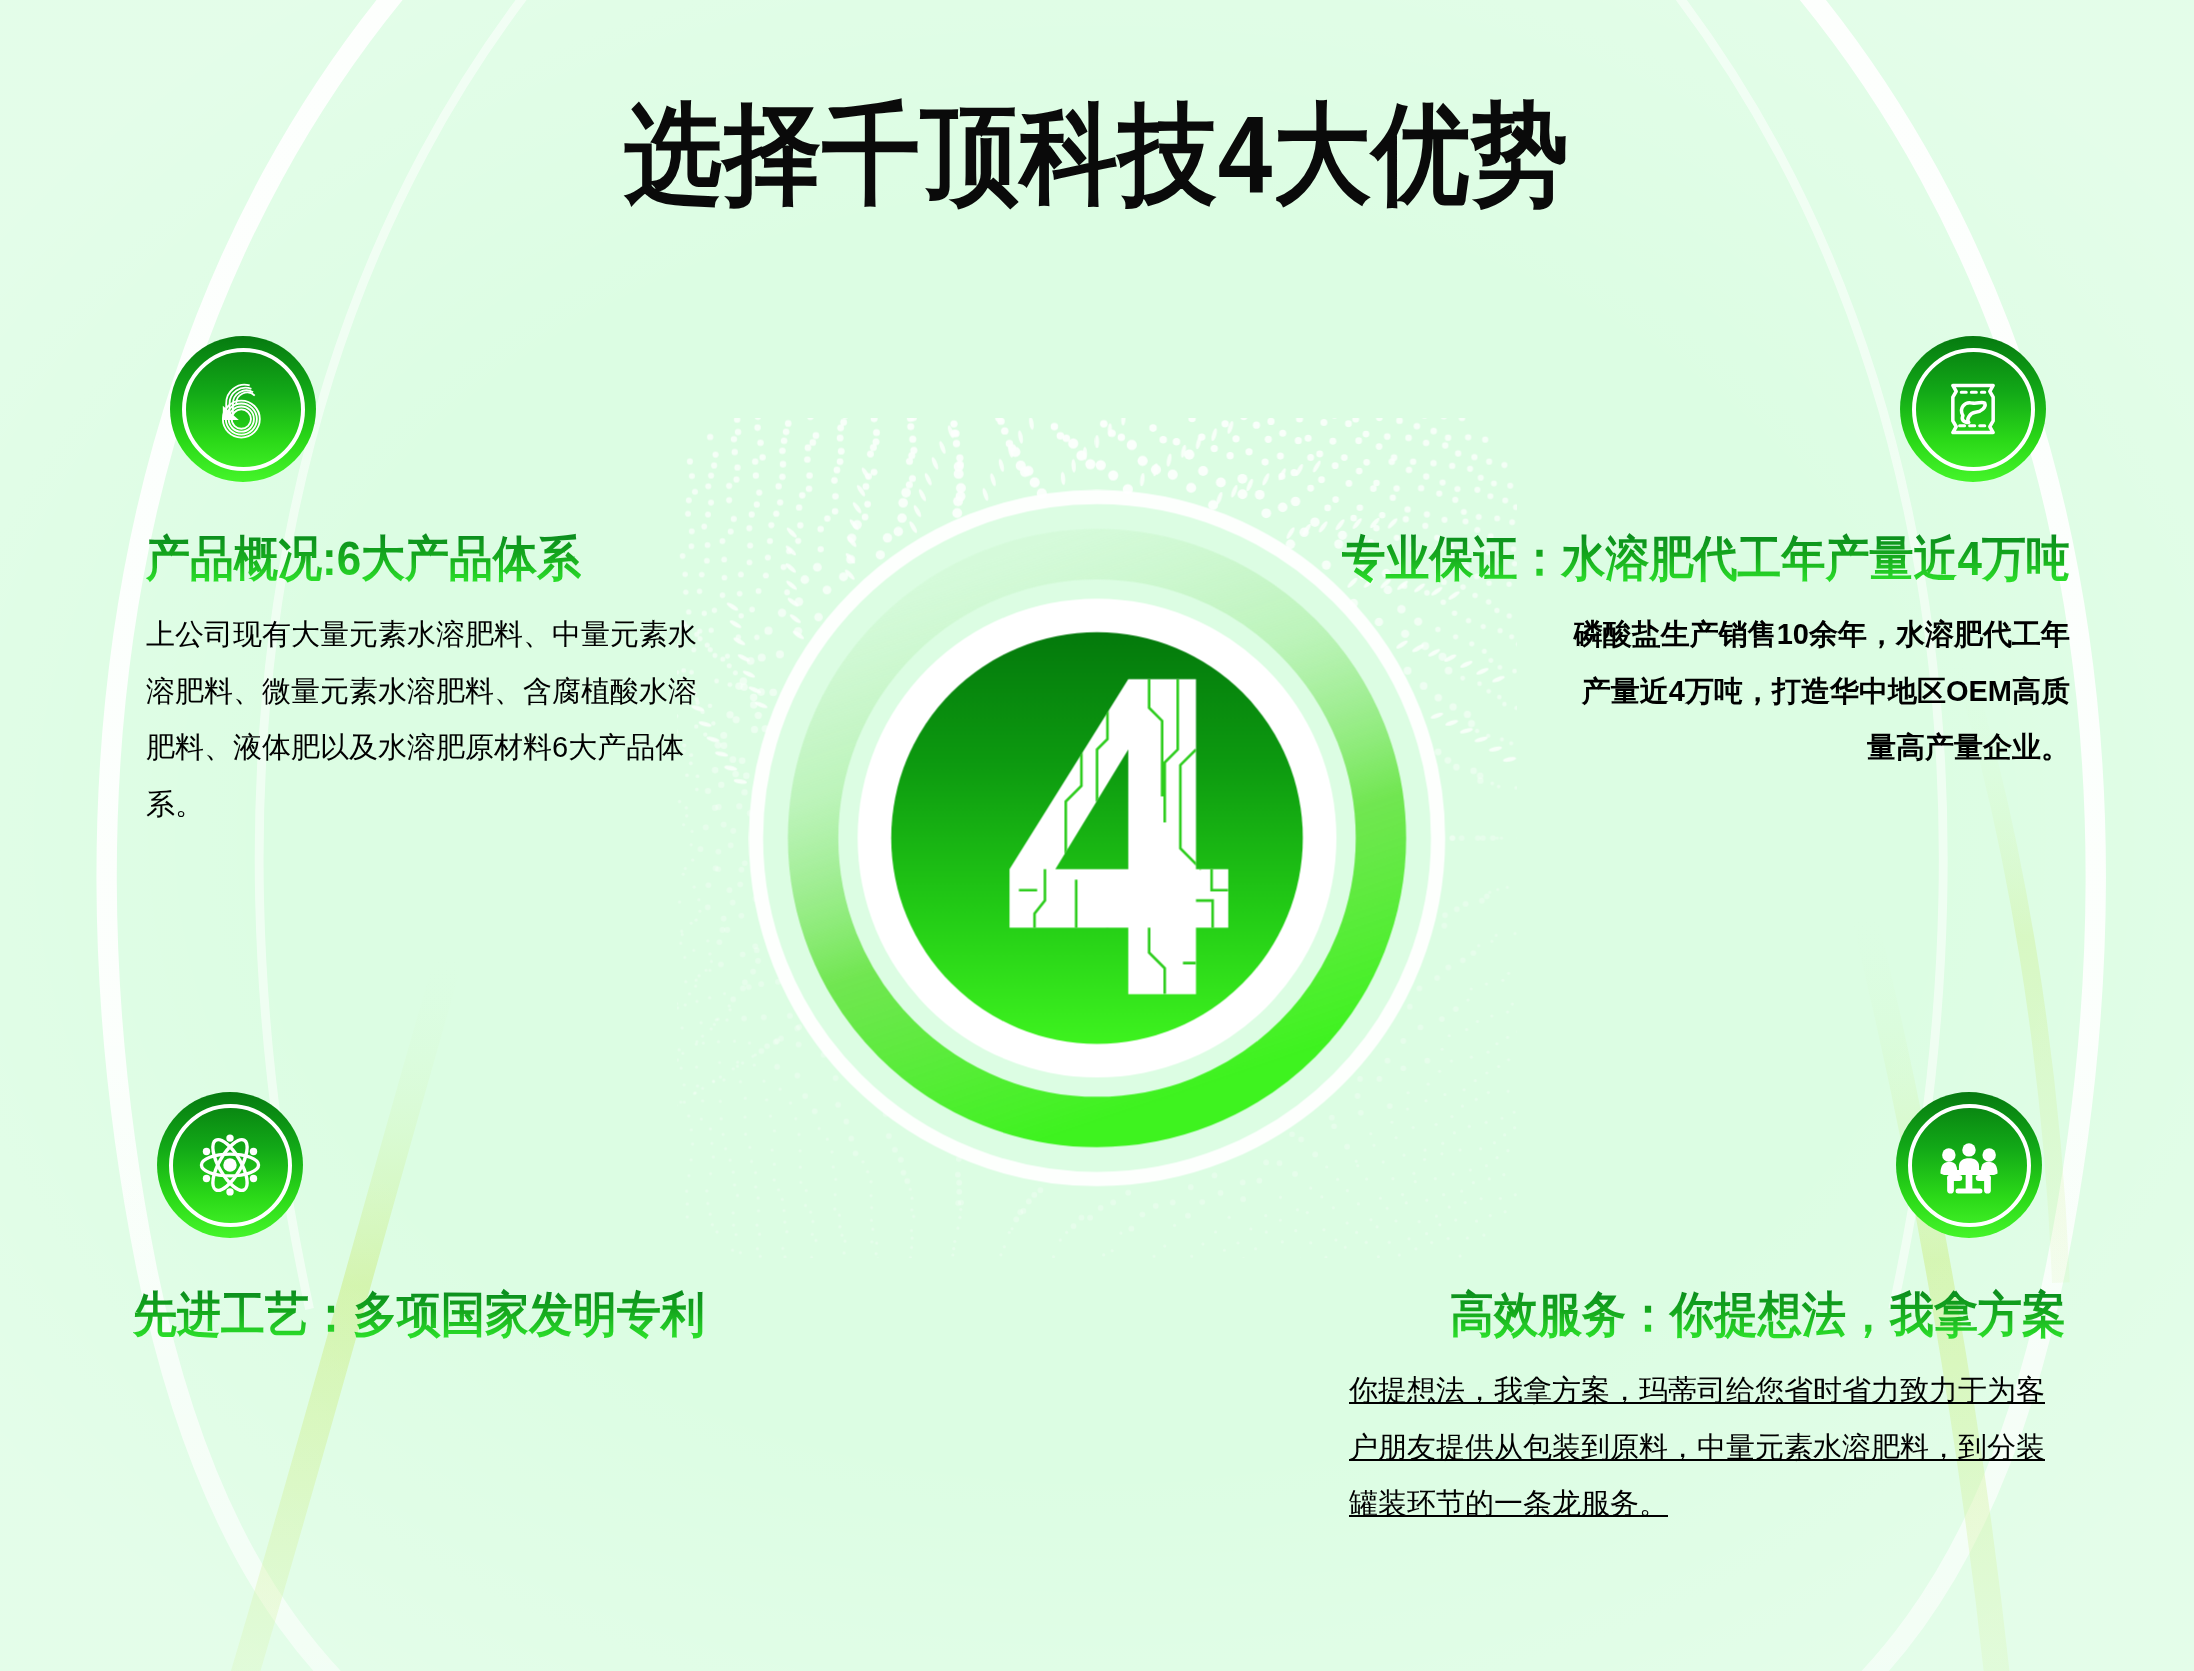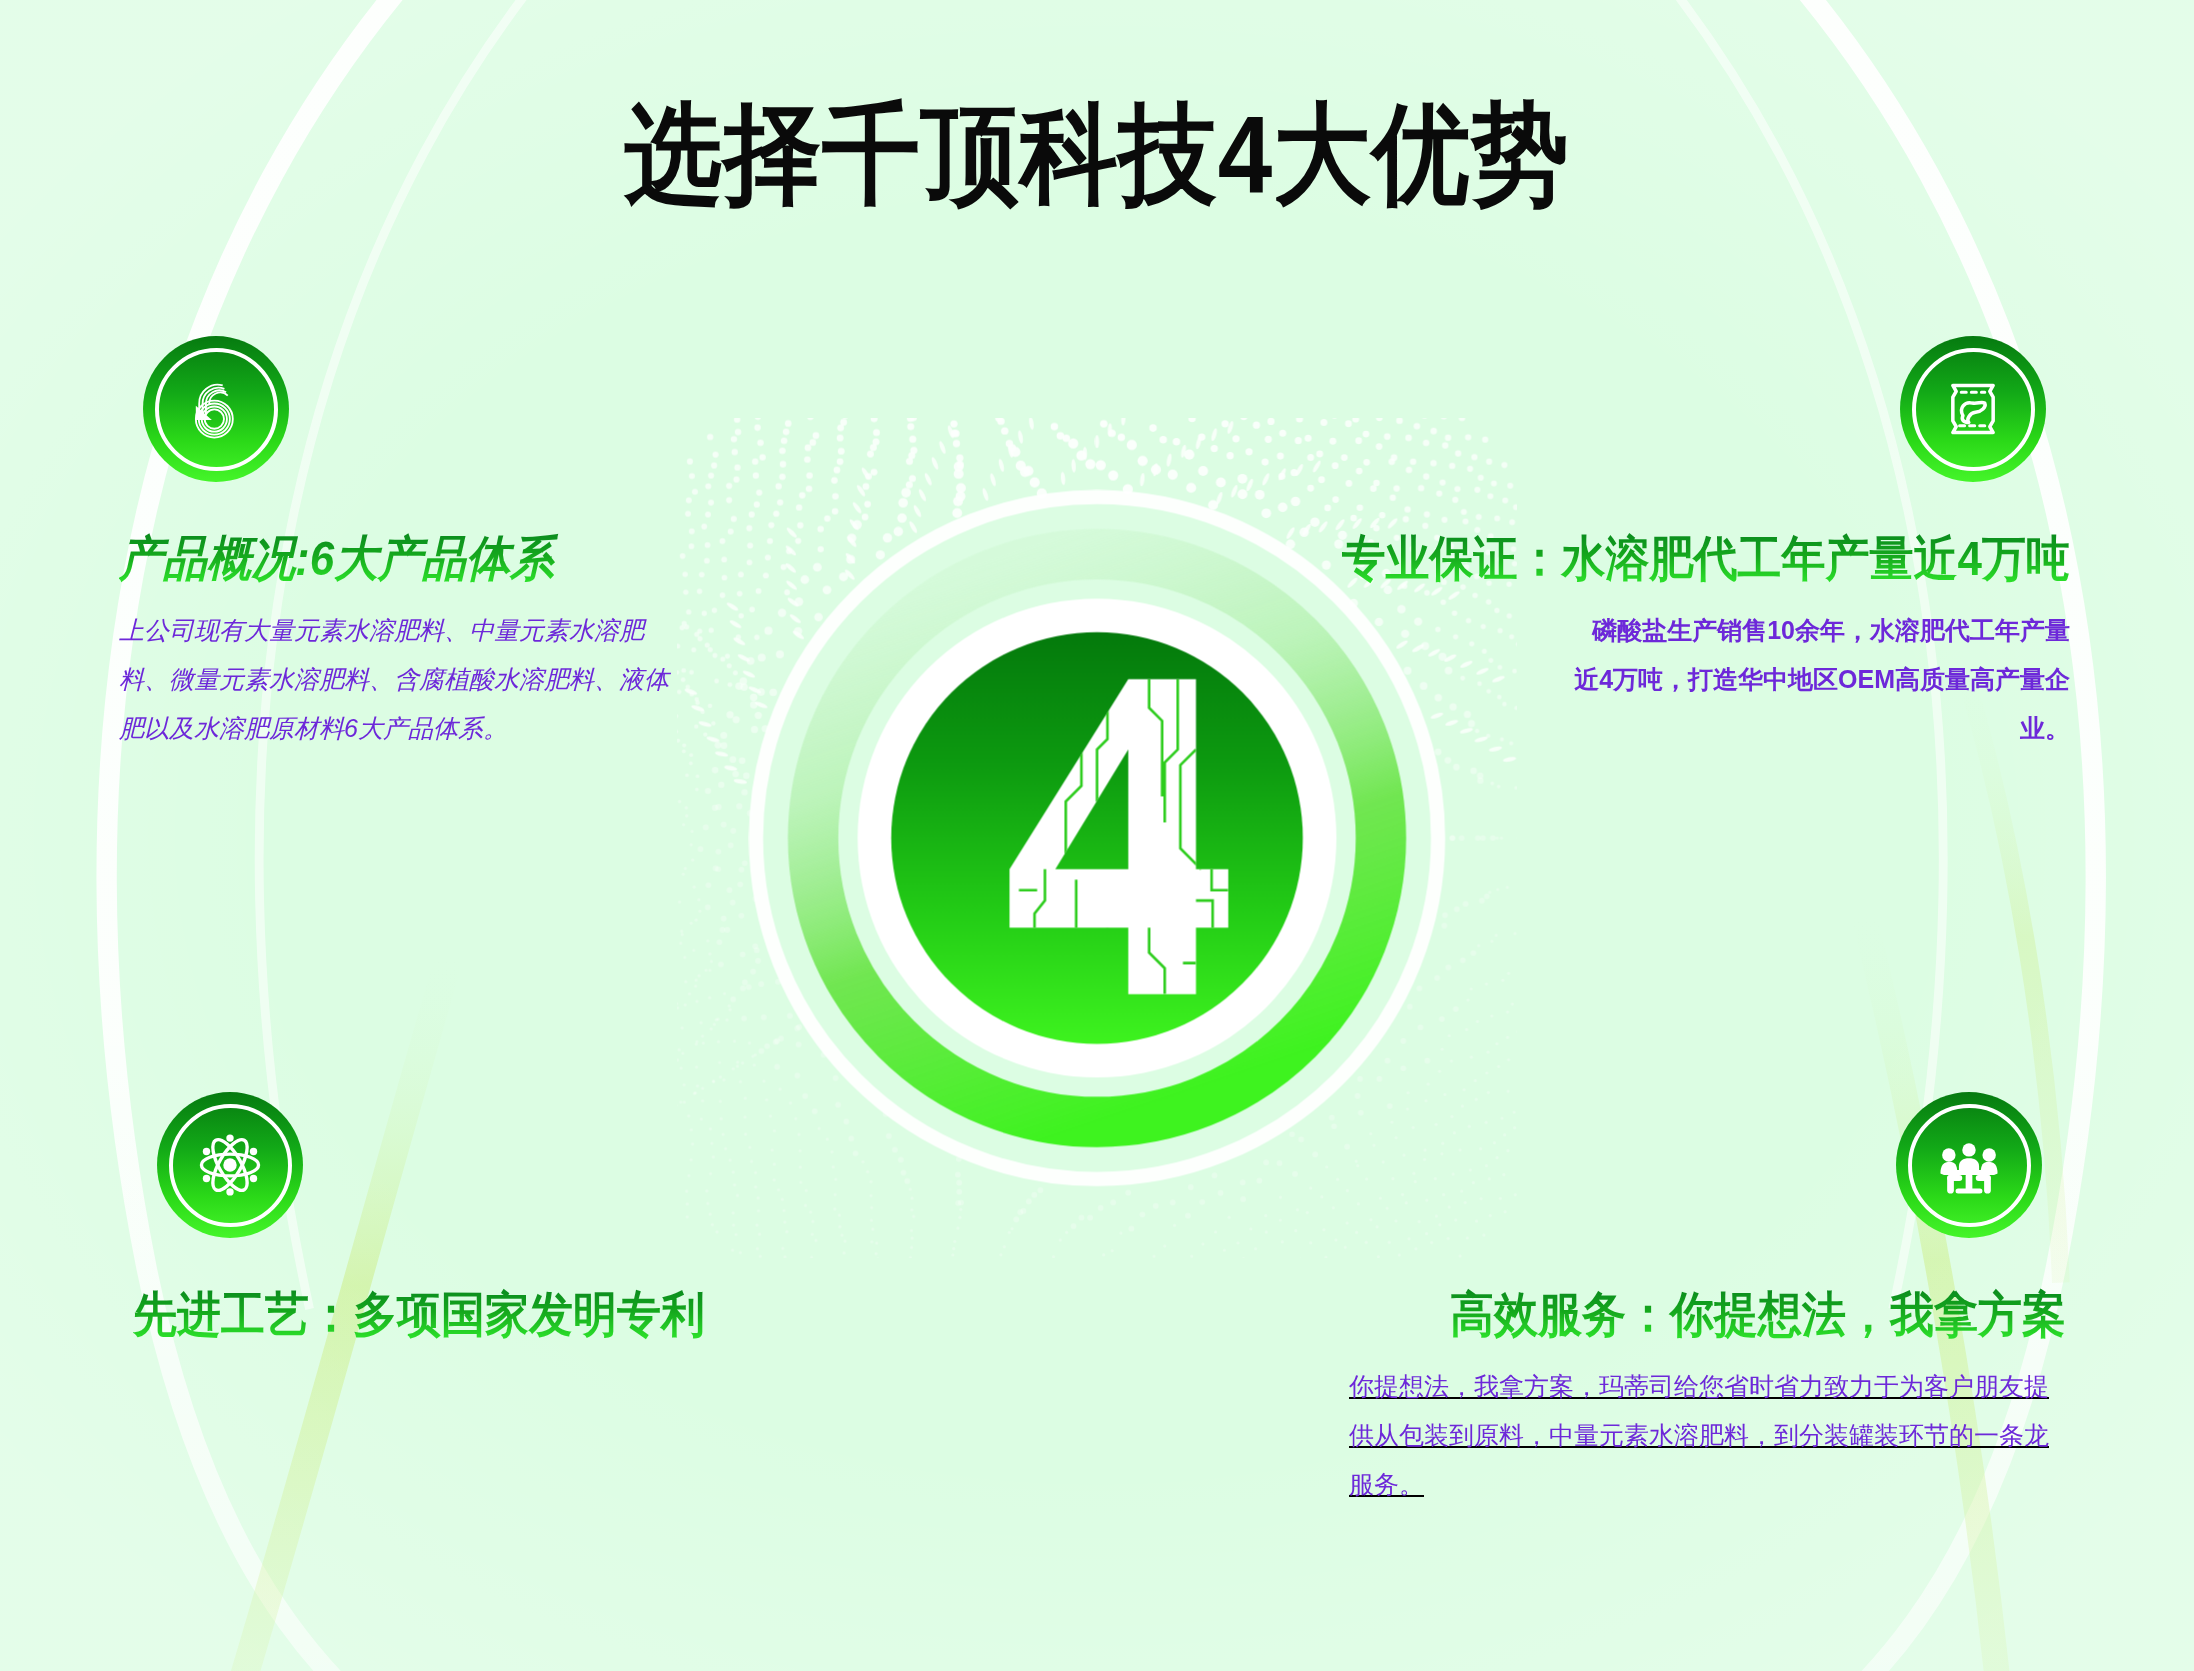--- a/index.html
+++ b/index.html
@@ -65,27 +65,27 @@
     background:linear-gradient(180deg,#0a8a1e 0%,#15a81d 45%,#2ee62c 100%);
     -webkit-background-clip:text;
     background-clip:text;
     color:transparent;
     transform:scaleY(1.1);
     transform-origin:left top;
   }
   .head.r{ transform-origin:right top; }
 
   .body-txt{
-    font-size:25px;
+    font-size:29px;
     line-height:1.95;
-    color:#6d28d9;
+    color:#000000;
   }
 
   
-  #blk-tl{ left:119px;  top:336px;  width:575px;font-style:italic; }
+  #blk-tl{ left:146px;  top:336px;  width:575px; }
   #blk-tl .badge{ margin-left:24px; }
   #blk-tl .head{ margin-top:50px; }
   #blk-tl .body-txt{ margin-top:26.5px; width:551px; }
 
   #blk-tr{ right:124px; top:336px;  width:871px; text-align:right; }
   #blk-tr .badge{ margin-left:auto; margin-right:24px; }
   #blk-tr .head{ margin-top:50px; display:inline-block; }
   #blk-tr .body-txt{ margin-top:26.5px; width:500px; margin-left:auto; text-align:right;font-weight:bold; }
 
   #blk-bl{ left:133px;  top:1092px; width:752px; }

